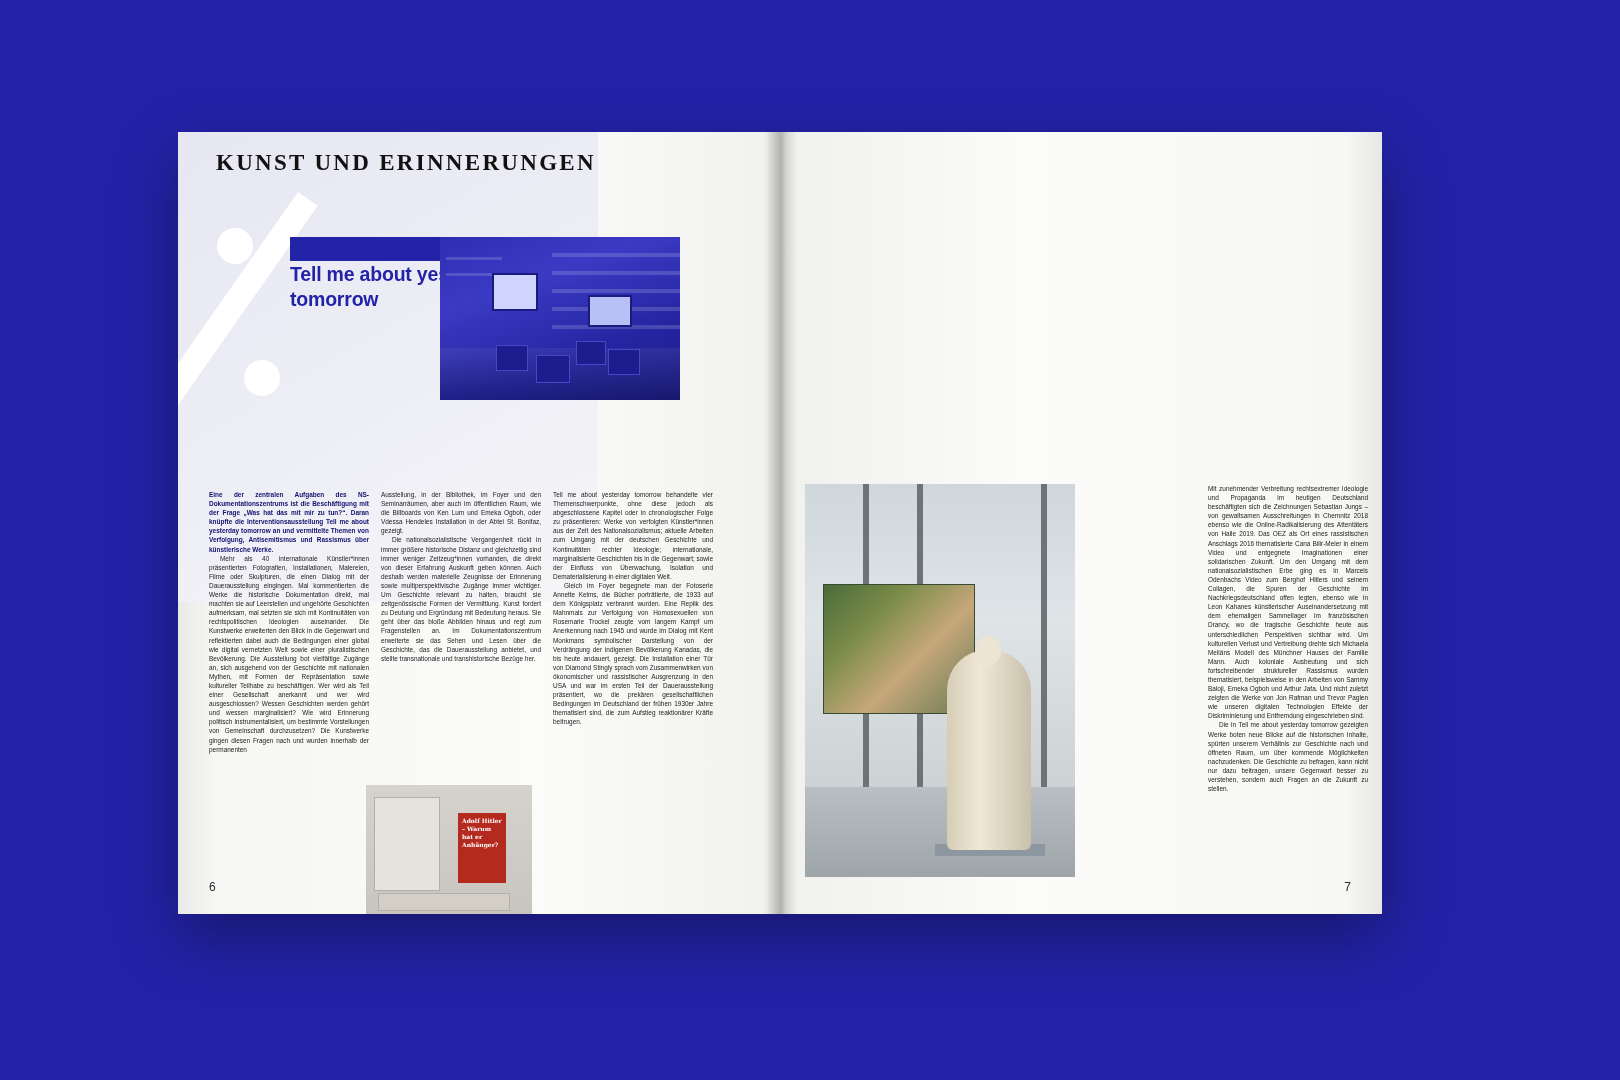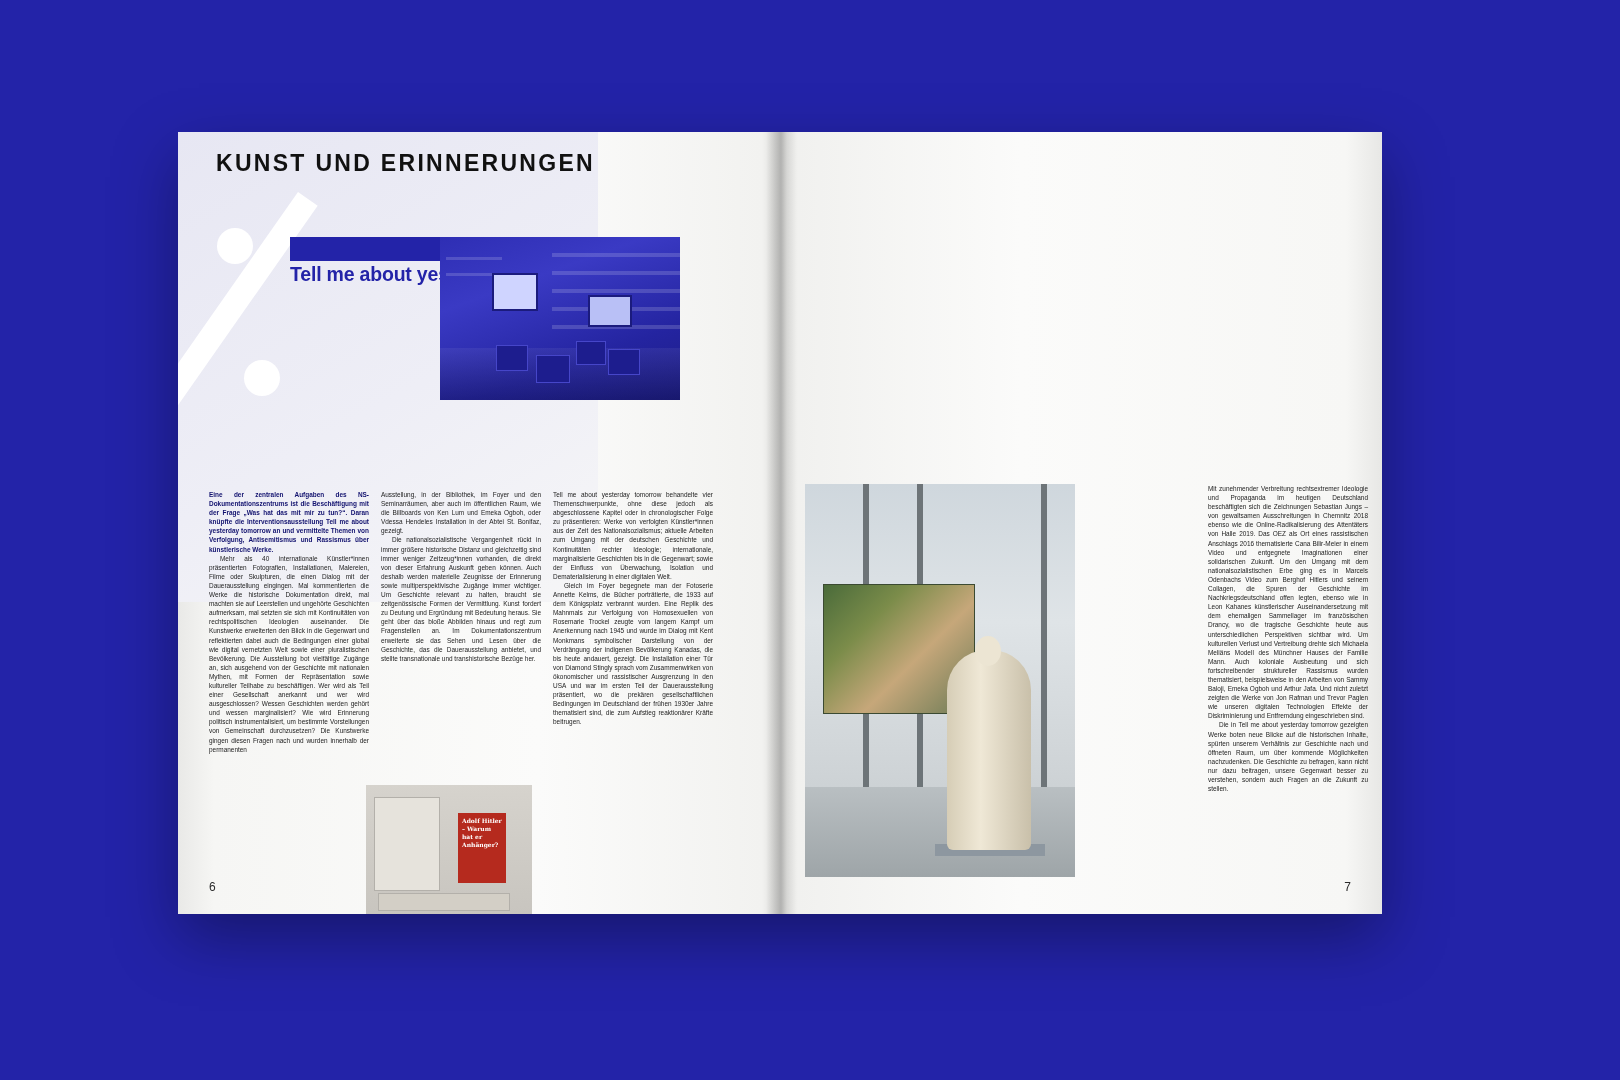--- a/index.html
+++ b/index.html
@@ -93,21 +93,21 @@
   .headline-block .line {
     font-size: 19.5px;
     font-weight: bold;
     color: #2323a8;
     line-height: 25px;
     letter-spacing: -0.2px;
   }
   .kicker {
     position: absolute;
     left: 38px; top: 18px;
-    font-family: Liberation Sans, sans-serif;
+    font-family: Liberation Serif, serif;
     font-size: 23px;
     font-weight: bold;
     letter-spacing: 2.3px;
     color: #111;
     white-space: nowrap;
   }
 
   
   .photo {
     position: absolute;
@@ -294,20 +294,21 @@
     <div class="tint-panel"></div>
     <div class="circle-1"></div>
     <div class="circle-2"></div>
     <div class="white-stripe"></div>
 
     <div class="kicker">KUNST UND ERINNERUNGEN</div>
 
     <div class="title-bar"></div>
     <div class="headline-block">
       <div class="line">Tell me about yesterday</div>
+      <div class="line">tomorrow</div>
     </div>
 
     <div class="photo" id="photo-library">
       <div class="shelf" style="left:112px;top:16px;width:128px;height:4px;"></div>
       <div class="shelf" style="left:112px;top:34px;width:128px;height:4px;"></div>
       <div class="shelf" style="left:112px;top:52px;width:128px;height:4px;"></div>
       <div class="shelf" style="left:112px;top:70px;width:128px;height:4px;"></div>
       <div class="shelf" style="left:112px;top:88px;width:128px;height:4px;"></div>
       <div class="shelf" style="left:6px;top:20px;width:56px;height:3px;"></div>
       <div class="shelf" style="left:6px;top:36px;width:56px;height:3px;"></div>

